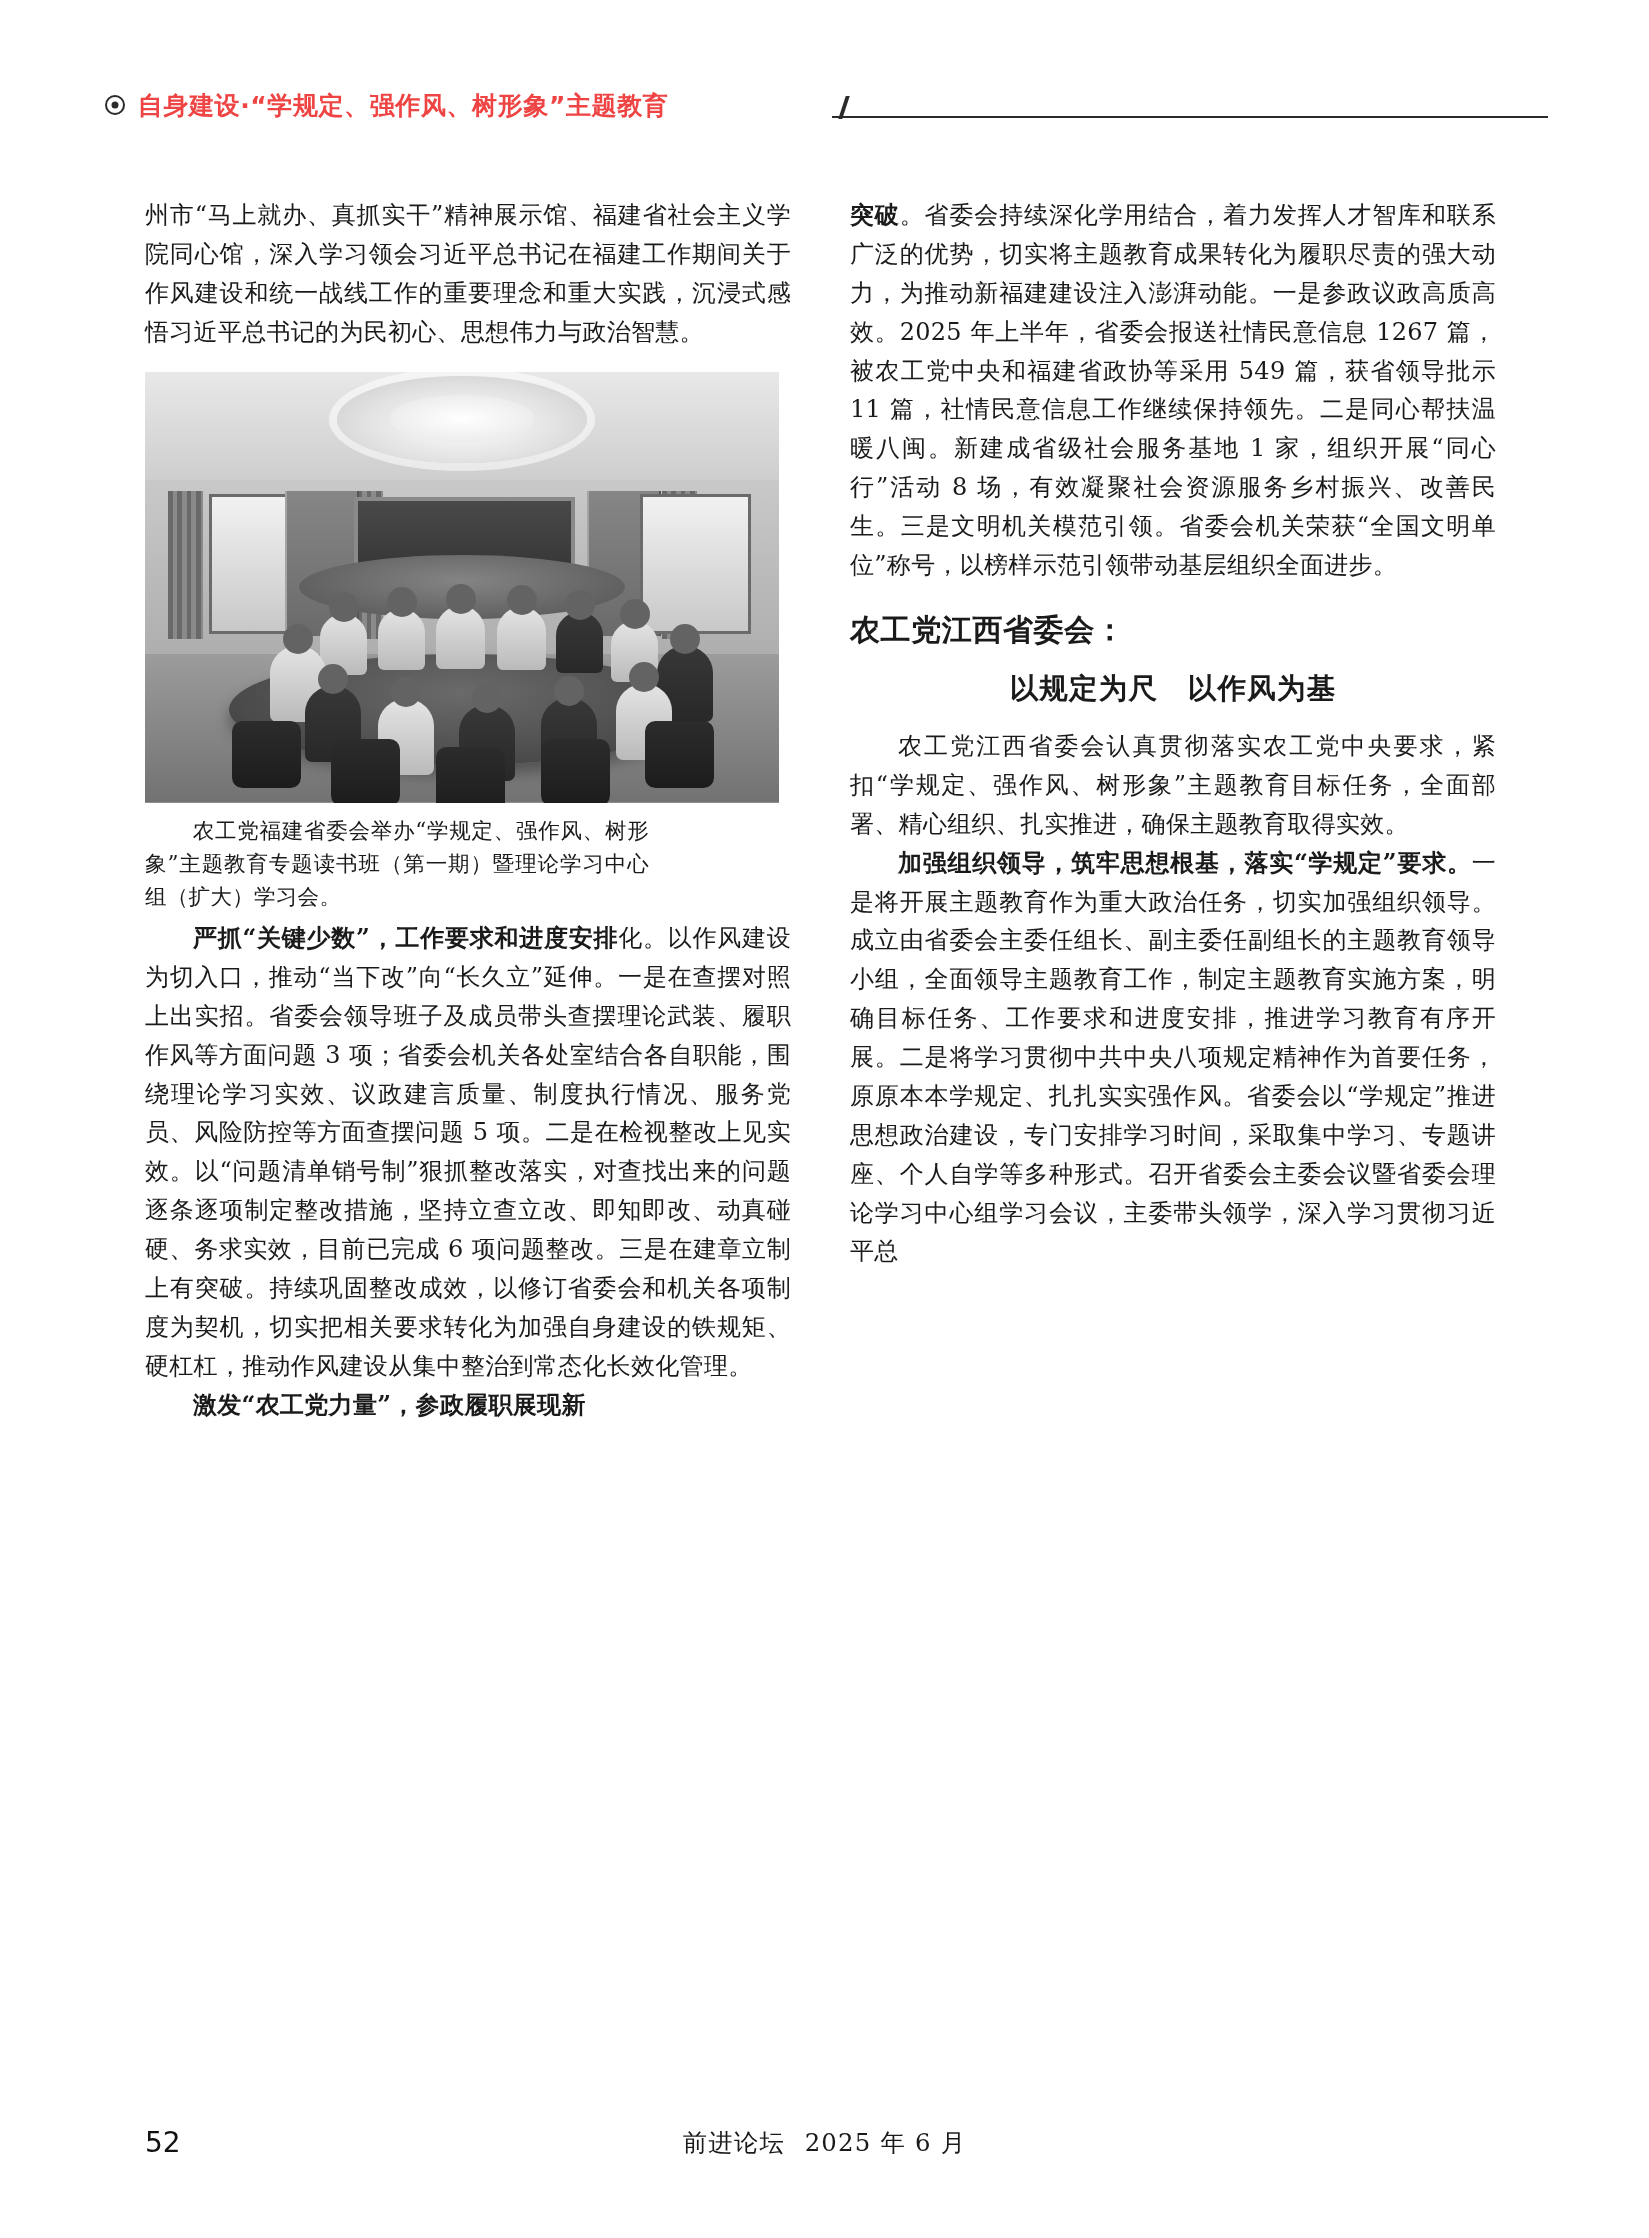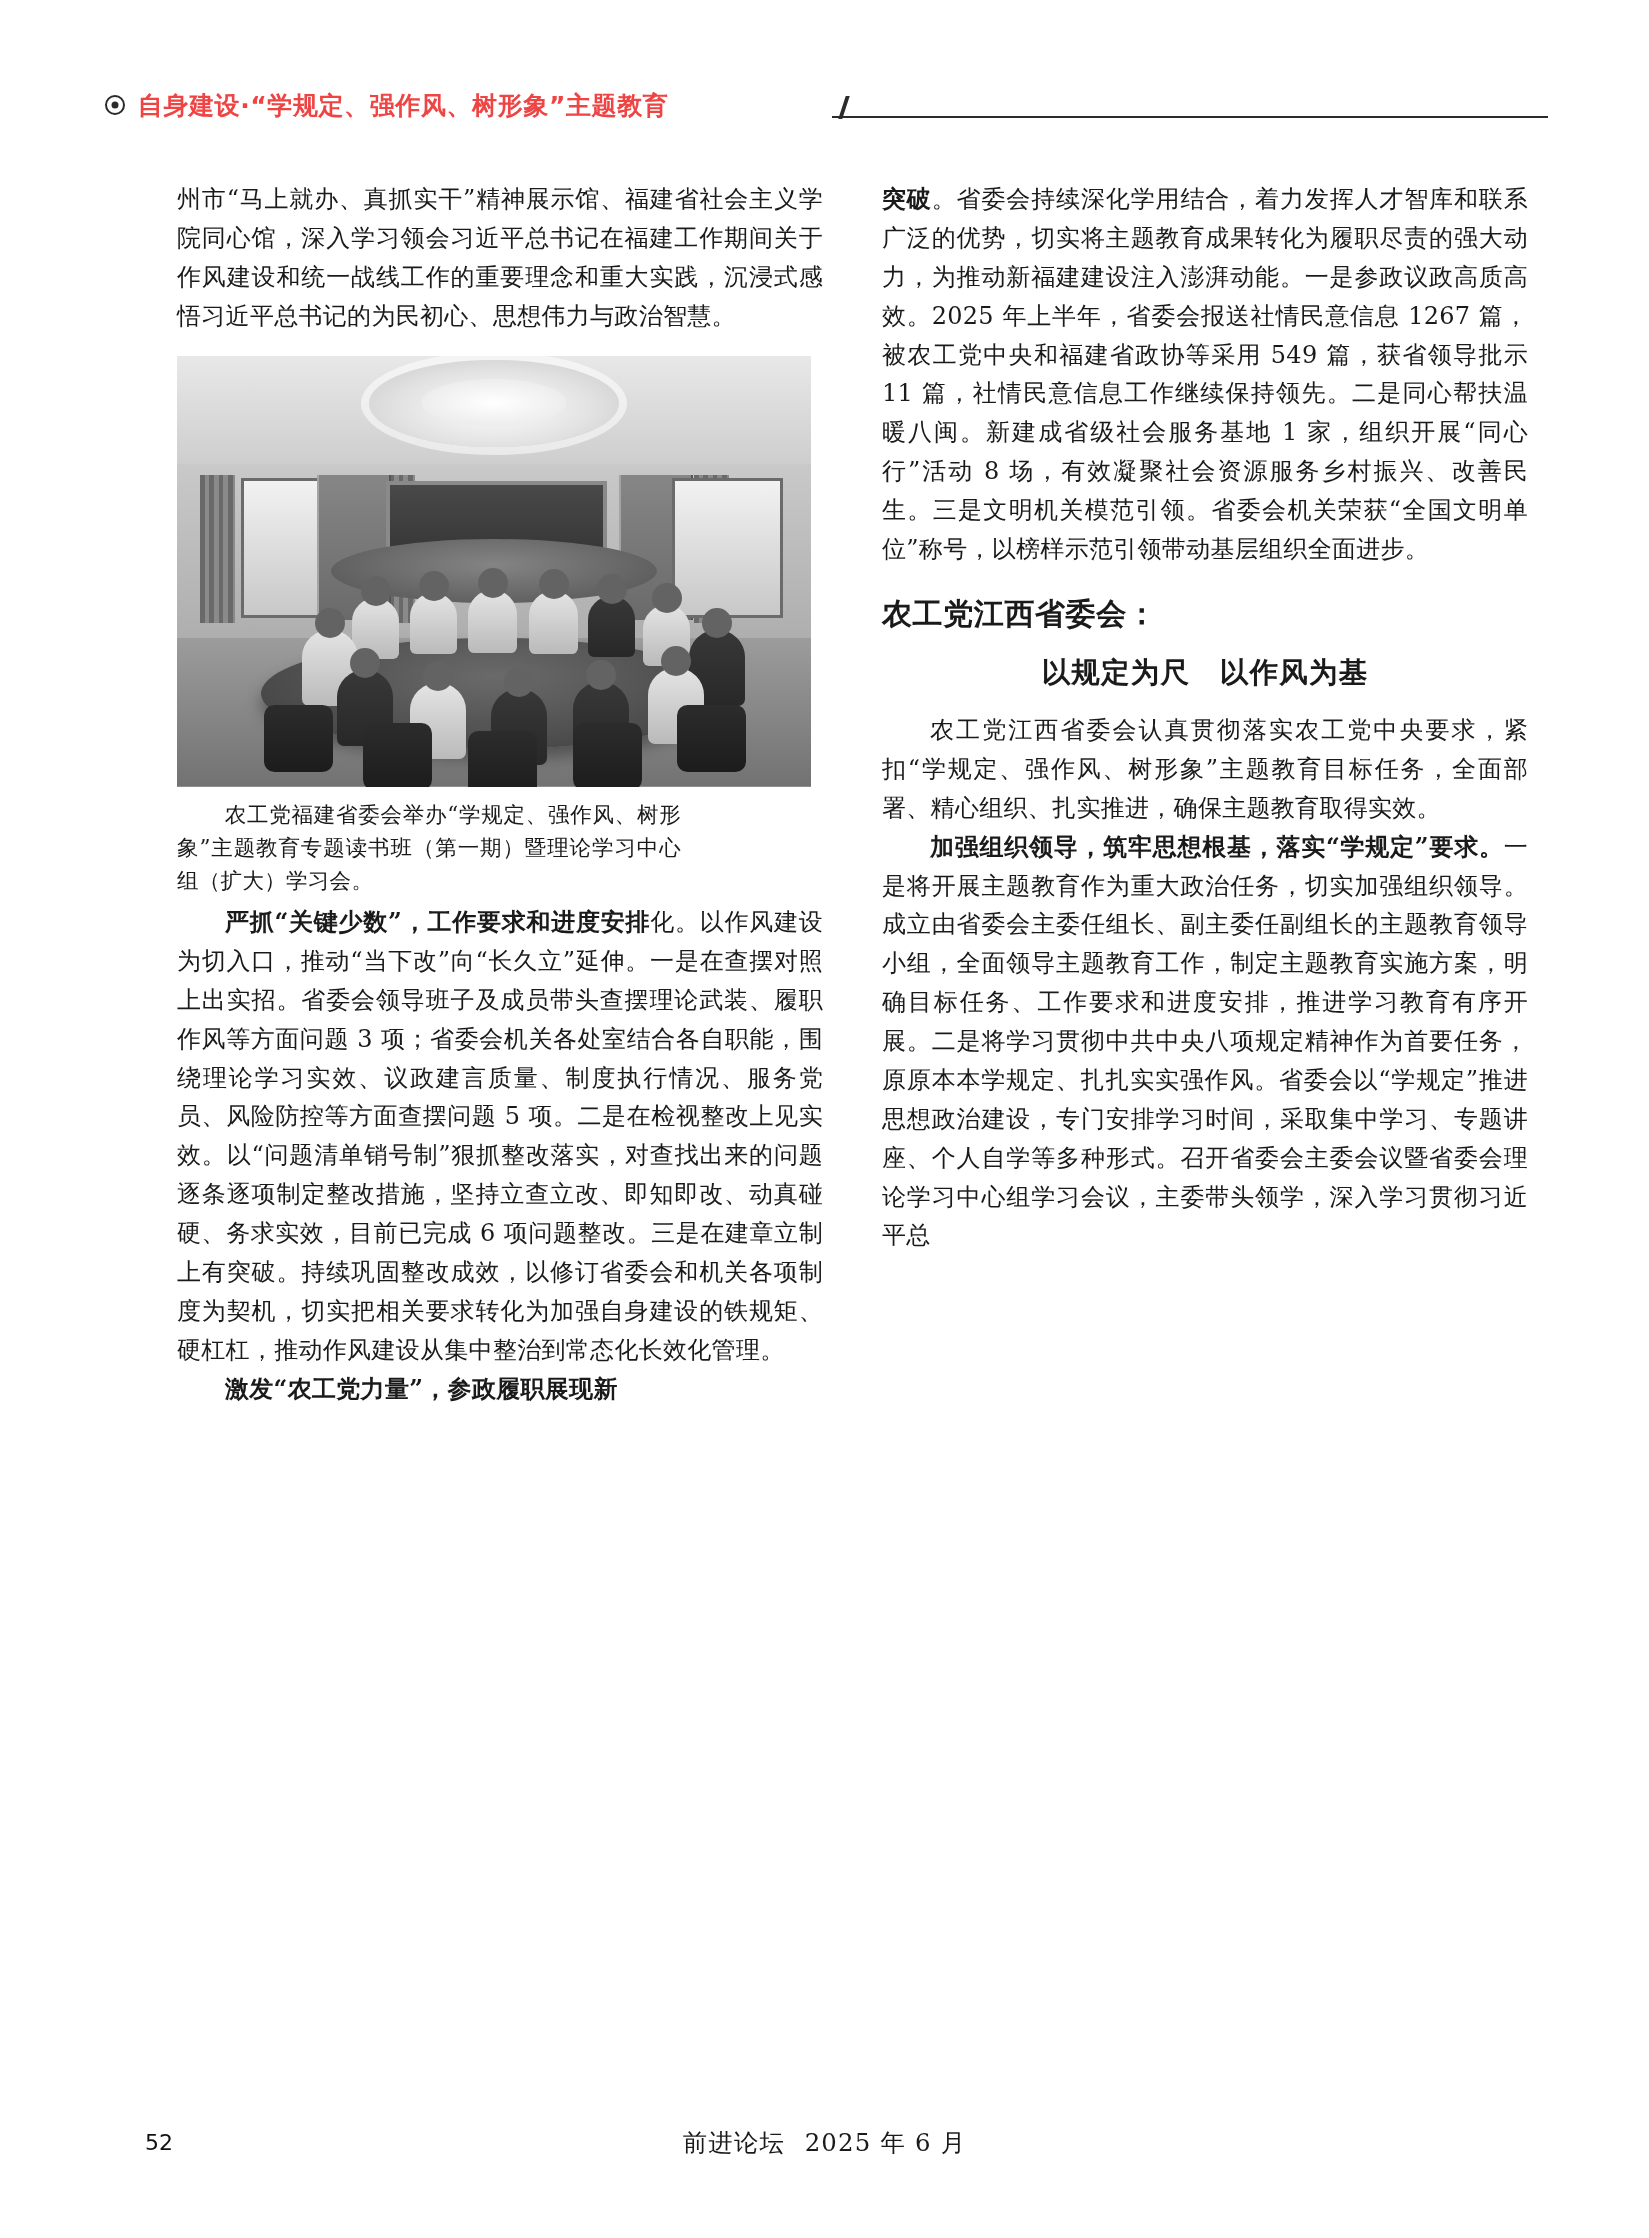--- a/index.html
+++ b/index.html
@@ -74,28 +74,27 @@
     top: 96px;
     width: 3.5px;
     height: 23px;
     background: #2b2b2b;
     transform: skewX(-18deg);
   }
 
   
   .col {
     position: absolute;
-    top: 180px;
+    top: 196px;
     width: 646px;
     font-size: 24px;
     line-height: 1.62;
     text-align: justify;
     text-justify: inter-ideograph;
     letter-spacing: 0.3px;
-    margin-left: 32px;
   }
   .col-left { left: 145px; }
   .col-right { left: 850px; }
 
   p {
     margin: 0;
   }
   .indent2 { text-indent: 2em; }
 
   
@@ -223,21 +222,21 @@
     position: absolute;
     left: 145px;
     right: 145px;
     bottom: 79px;
     height: 35px;
     display: flex;
     align-items: center;
   }
   .footer-page {
     font-family: "DejaVu Sans", "Liberation Sans", sans-serif;
-    font-size: 22px;
+    font-size: 28px;
     color: #111;
   }
   .footer-center {
     position: absolute;
     left: 0; right: 0;
     text-align: center;
     font-size: 24.4px;
     letter-spacing: 1.2px;
   }
   .footer-center .fc-sep { display: inline-block; width: 0.8em; }

